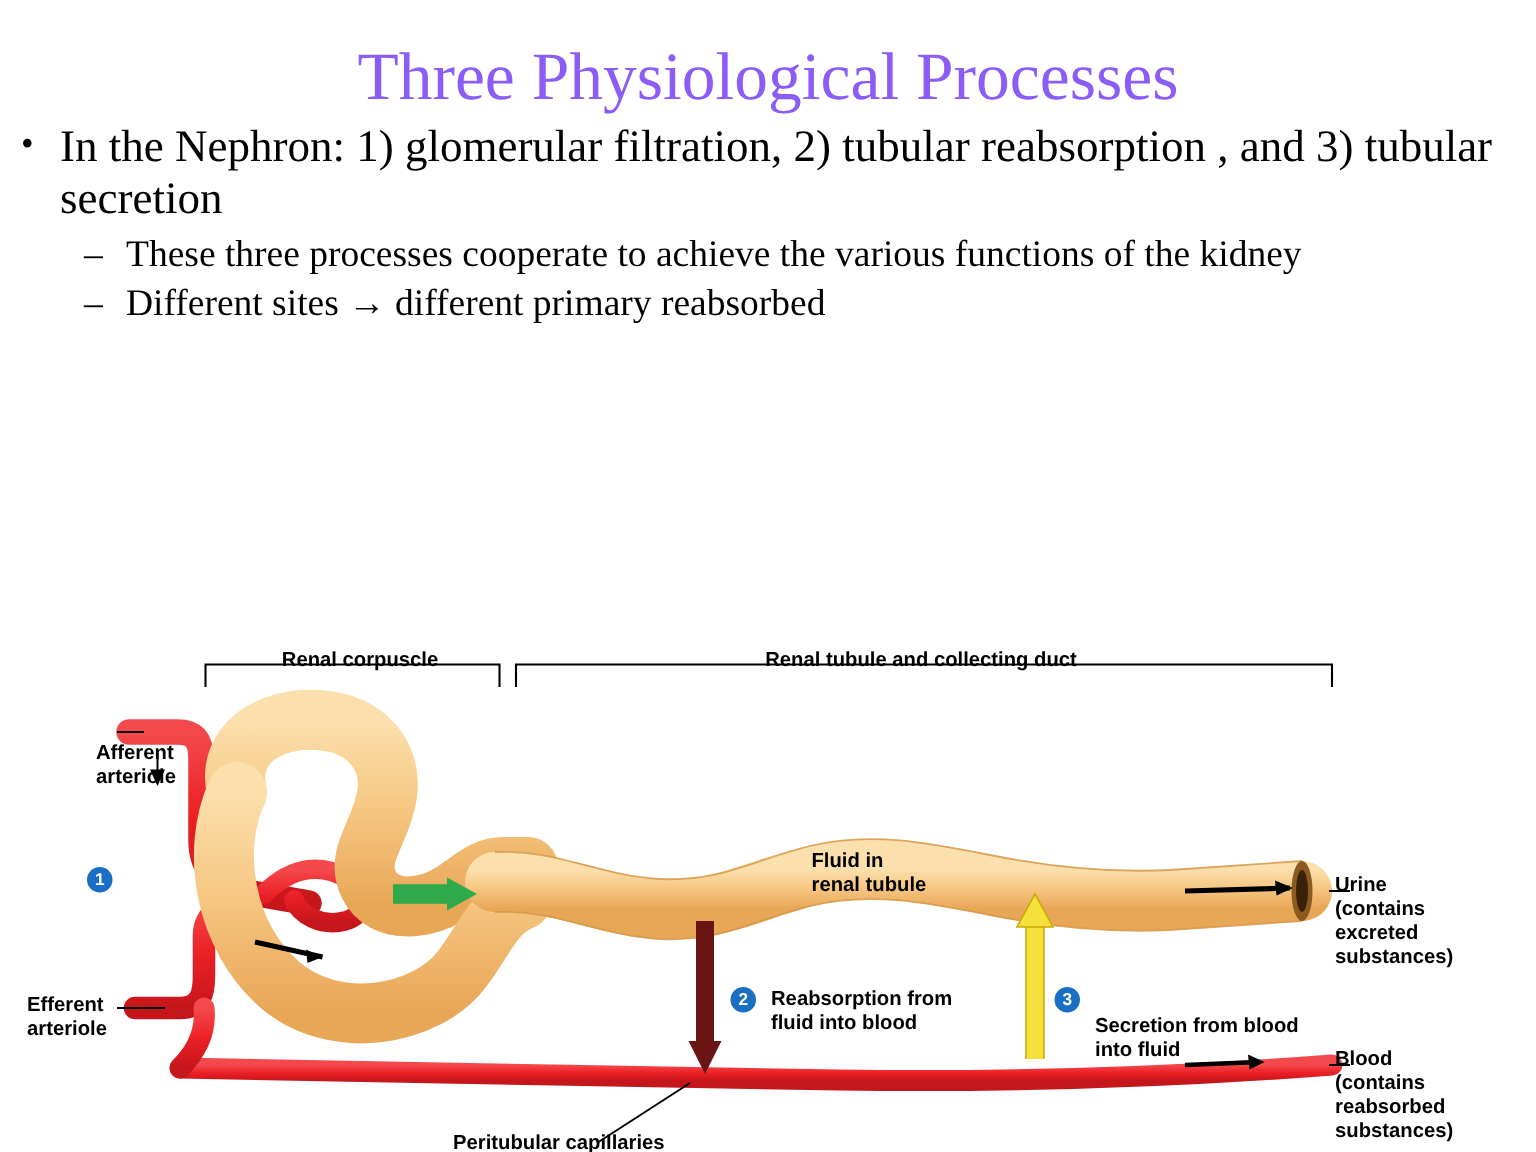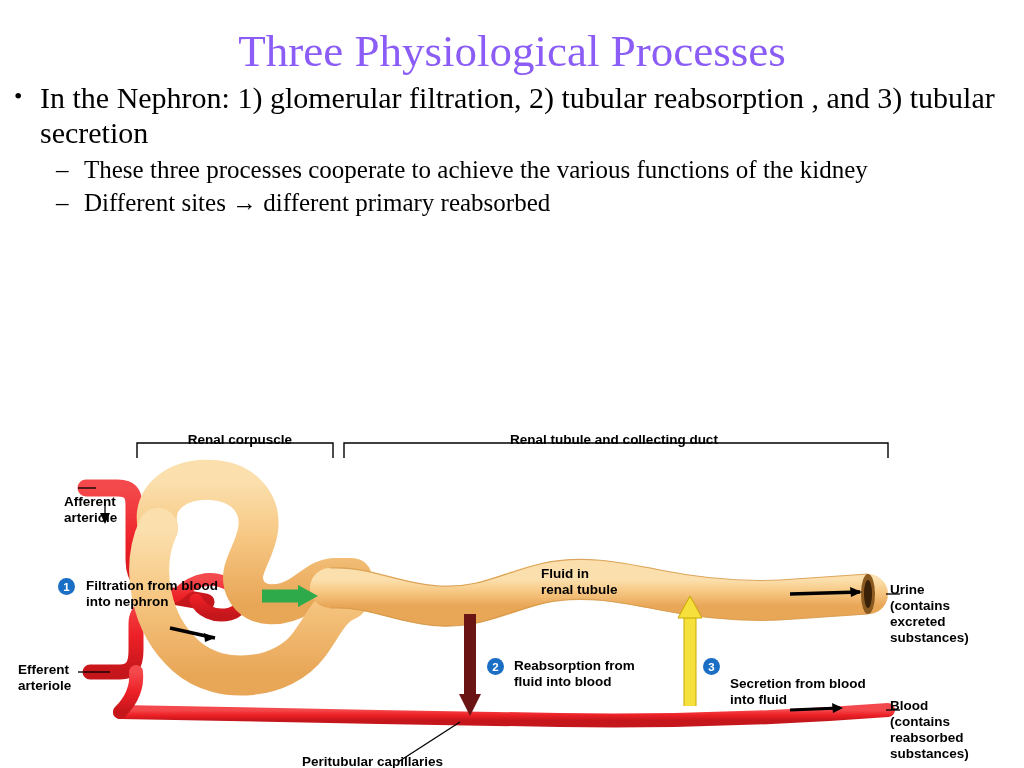--- a/index.html
+++ b/index.html
@@ -259,24 +259,20 @@
       <div>reabsorbed</div>
       <div>substances)</div>
     </div>
 
     <div class="fig-label" style="left:302px; top:344px;">
       <div>Peritubular capillaries</div>
 
     </div>
 
     <div class="num-badge" style="left:58px; top:168px;">1</div>
-    <div class="fig-label" style="left:86px; top:168px;">
-      <div>Filtration from blood</div>
-      <div>into nephron</div>
-    </div>
 
     <div class="num-badge" style="left:487px; top:248px;">2</div>
     <div class="fig-label" style="left:514px; top:248px;">
       <div>Reabsorption from</div>
       <div>fluid into blood</div>
     </div>
 
     <div class="num-badge" style="left:703px; top:248px;">3</div>
     <div class="fig-label" style="left:730px; top:248px;margin-top:18px;">
       <div>Secretion from blood</div>

